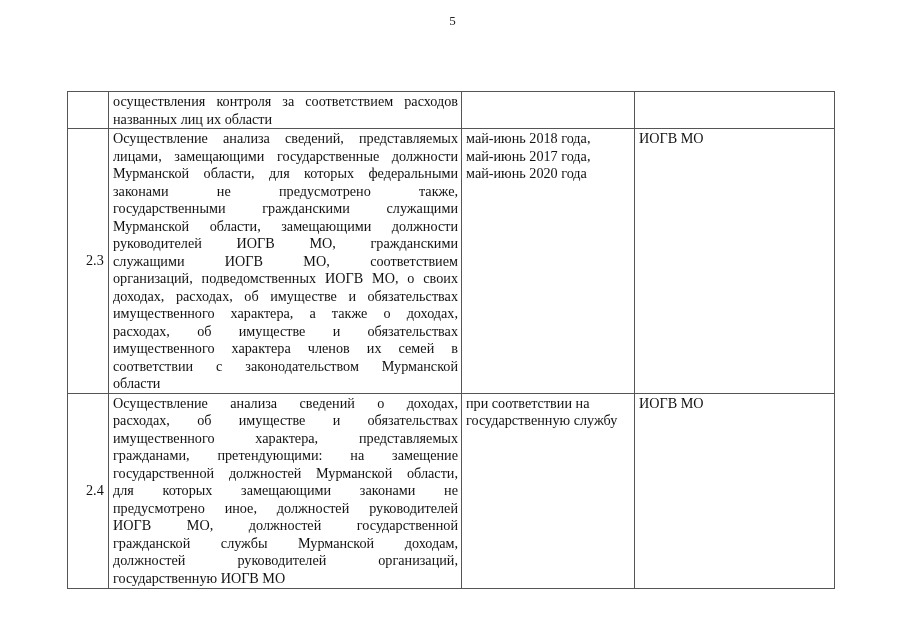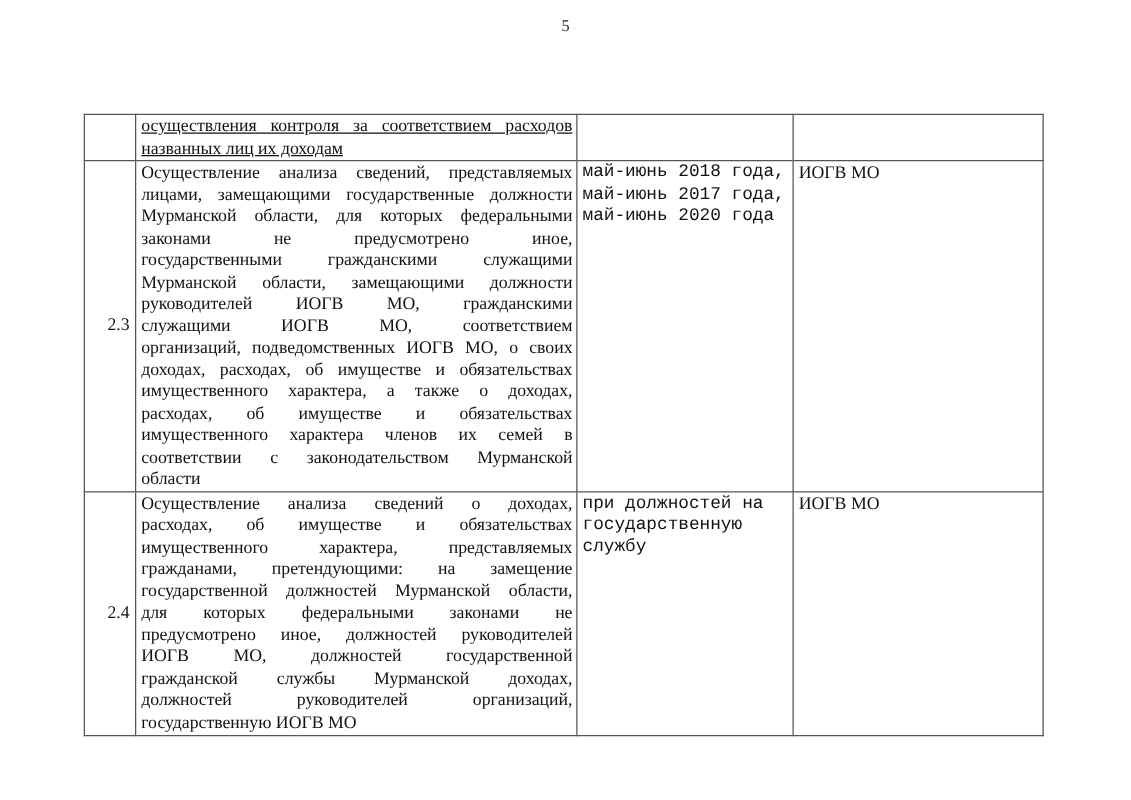--- a/index.html
+++ b/index.html
@@ -55,22 +55,22 @@
   .desc-line {
     display: block;
     text-align: justify;
     text-align-last: justify;
     white-space: nowrap;
     overflow: hidden;
   }
   .desc-line.last {
     text-align-last: left;
   }
-  .term-line { display: block; font-family: Liberation Mono, monospace; }
-  tr.row-cont { height: 34px; text-decoration: underline; }
+  .term-line { display: block; }
+  tr.row-cont { height: 34px; }
   tr.row-23 { height: 263px; }
   tr.row-24 { height: 195px; }
 </style>
 </head>
 <body>
 
 <div class="page-number">5</div>
 
 <table class="plan">
   <colgroup>
@@ -78,33 +78,33 @@
       <col class="c-desc">
       <col class="c-term">
       <col class="c-resp">
   </colgroup>
   <tbody>
 
     <tr class="row-cont">
       <td class="num"></td>
       <td class="desc">
         <span class="desc-line">осуществления контроля за соответствием расходов</span>
-        <span class="desc-line last">названных лиц их доходам</span>
+        <span class="desc-line last">названных лиц их области</span>
       </td>
       <td></td>
       <td></td>
     </tr>
 
     <tr class="row-23">
       <td class="num">2.3</td>
       <td class="desc">
         <span class="desc-line">Осуществление анализа сведений, представляемых</span>
         <span class="desc-line">лицами, замещающими государственные должности</span>
         <span class="desc-line">Мурманской области, для которых федеральными</span>
-        <span class="desc-line">законами не предусмотрено иное,</span>
+        <span class="desc-line">законами не предусмотрено также,</span>
         <span class="desc-line">государственными гражданскими служащими</span>
         <span class="desc-line">Мурманской области, замещающими должности</span>
         <span class="desc-line">руководителей ИОГВ МО, гражданскими</span>
         <span class="desc-line">служащими ИОГВ МО, соответствием</span>
         <span class="desc-line">организаций, подведомственных ИОГВ МО, о своих</span>
         <span class="desc-line">доходах, расходах, об имуществе и обязательствах</span>
         <span class="desc-line">имущественного характера, а также о доходах,</span>
         <span class="desc-line">расходах, об имуществе и обязательствах</span>
         <span class="desc-line">имущественного характера членов их семей в</span>
         <span class="desc-line">соответствии с законодательством Мурманской</span>
@@ -119,27 +119,27 @@
     </tr>
 
     <tr class="row-24">
       <td class="num">2.4</td>
       <td class="desc">
         <span class="desc-line">Осуществление анализа сведений о доходах,</span>
         <span class="desc-line">расходах, об имуществе и обязательствах</span>
         <span class="desc-line">имущественного характера, представляемых</span>
         <span class="desc-line">гражданами, претендующими: на замещение</span>
         <span class="desc-line">государственной должностей Мурманской области,</span>
-        <span class="desc-line">для которых федеральными законами не</span>
+        <span class="desc-line">для которых замещающими законами не</span>
         <span class="desc-line">предусмотрено иное, должностей руководителей</span>
         <span class="desc-line">ИОГВ МО, должностей государственной</span>
-        <span class="desc-line">гражданской службы Мурманской доходах,</span>
+        <span class="desc-line">гражданской службы Мурманской доходам,</span>
         <span class="desc-line">должностей руководителей организаций,</span>
         <span class="desc-line last">государственную ИОГВ МО</span>
       </td>
       <td>
-        <span class="term-line">при должностей на</span>
+        <span class="term-line">при соответствии на</span>
         <span class="term-line">государственную службу</span>
       </td>
       <td>ИОГВ МО</td>
     </tr>
   </tbody>
 </table>
 
 </body></html>

